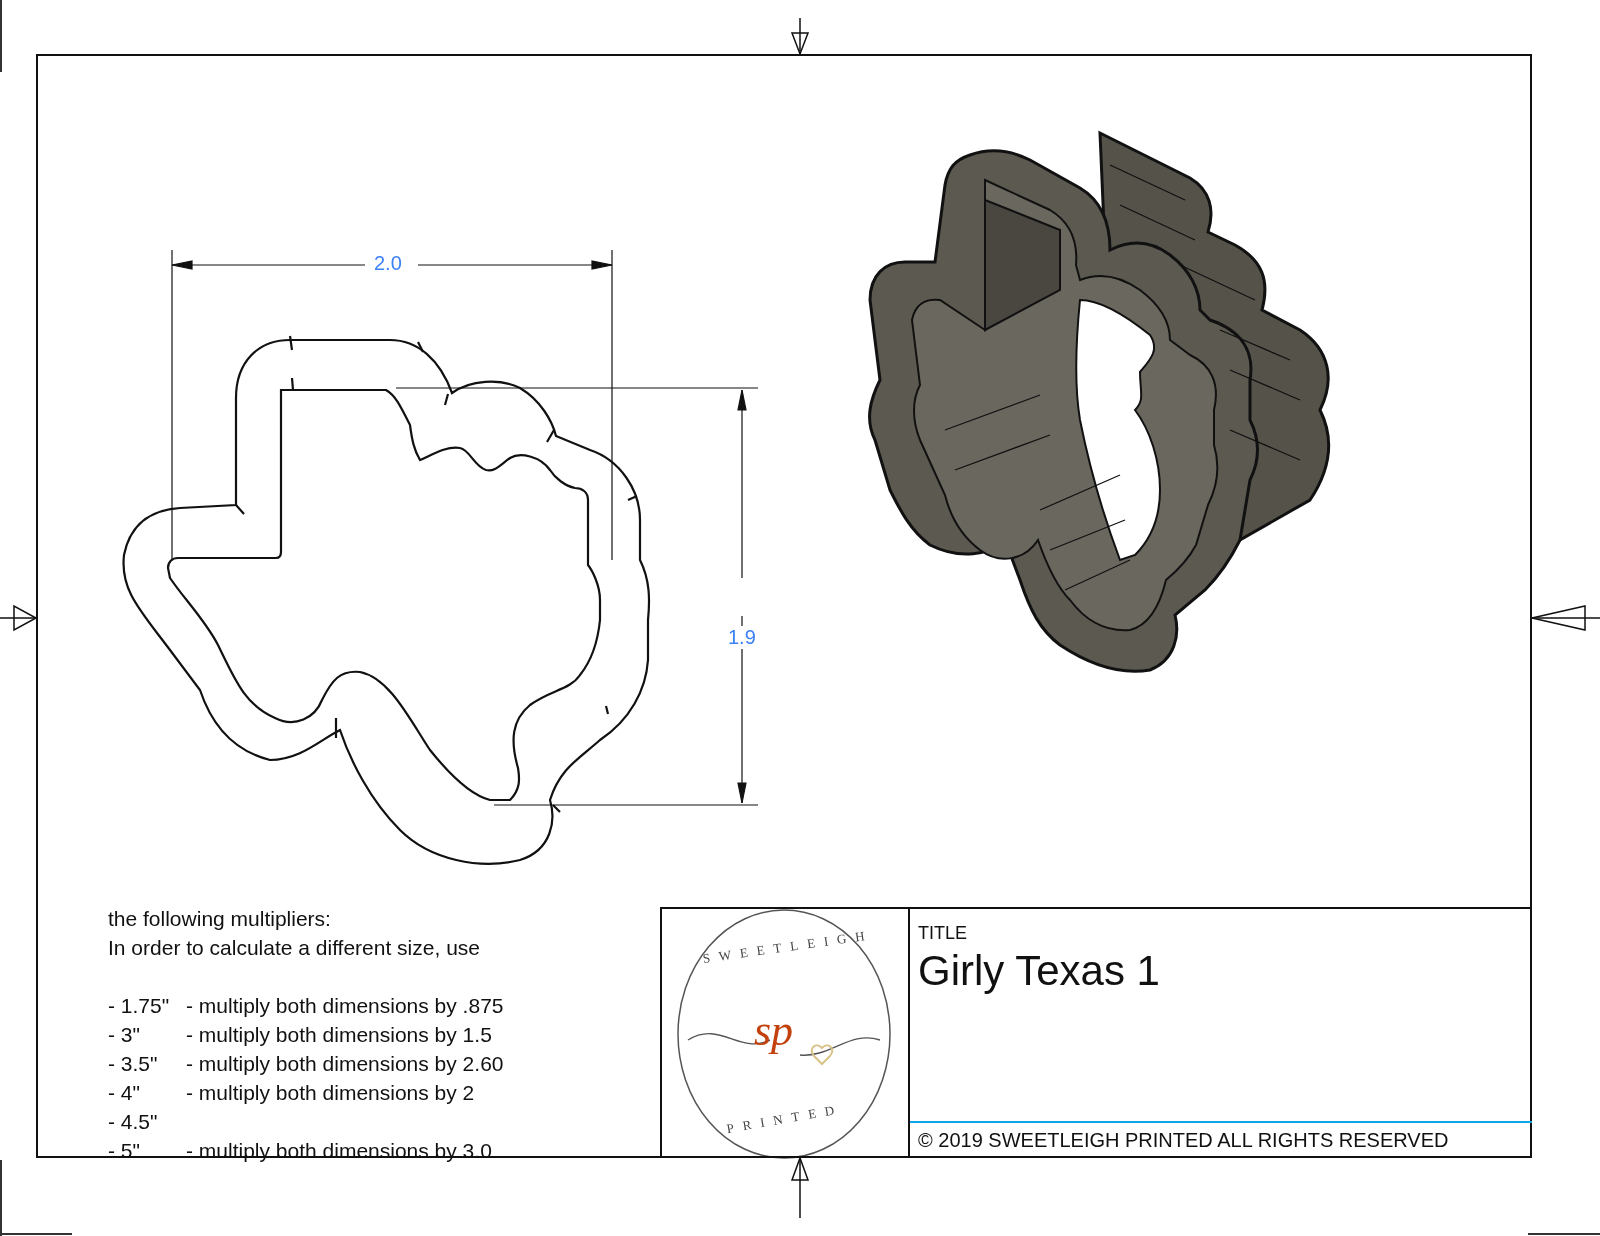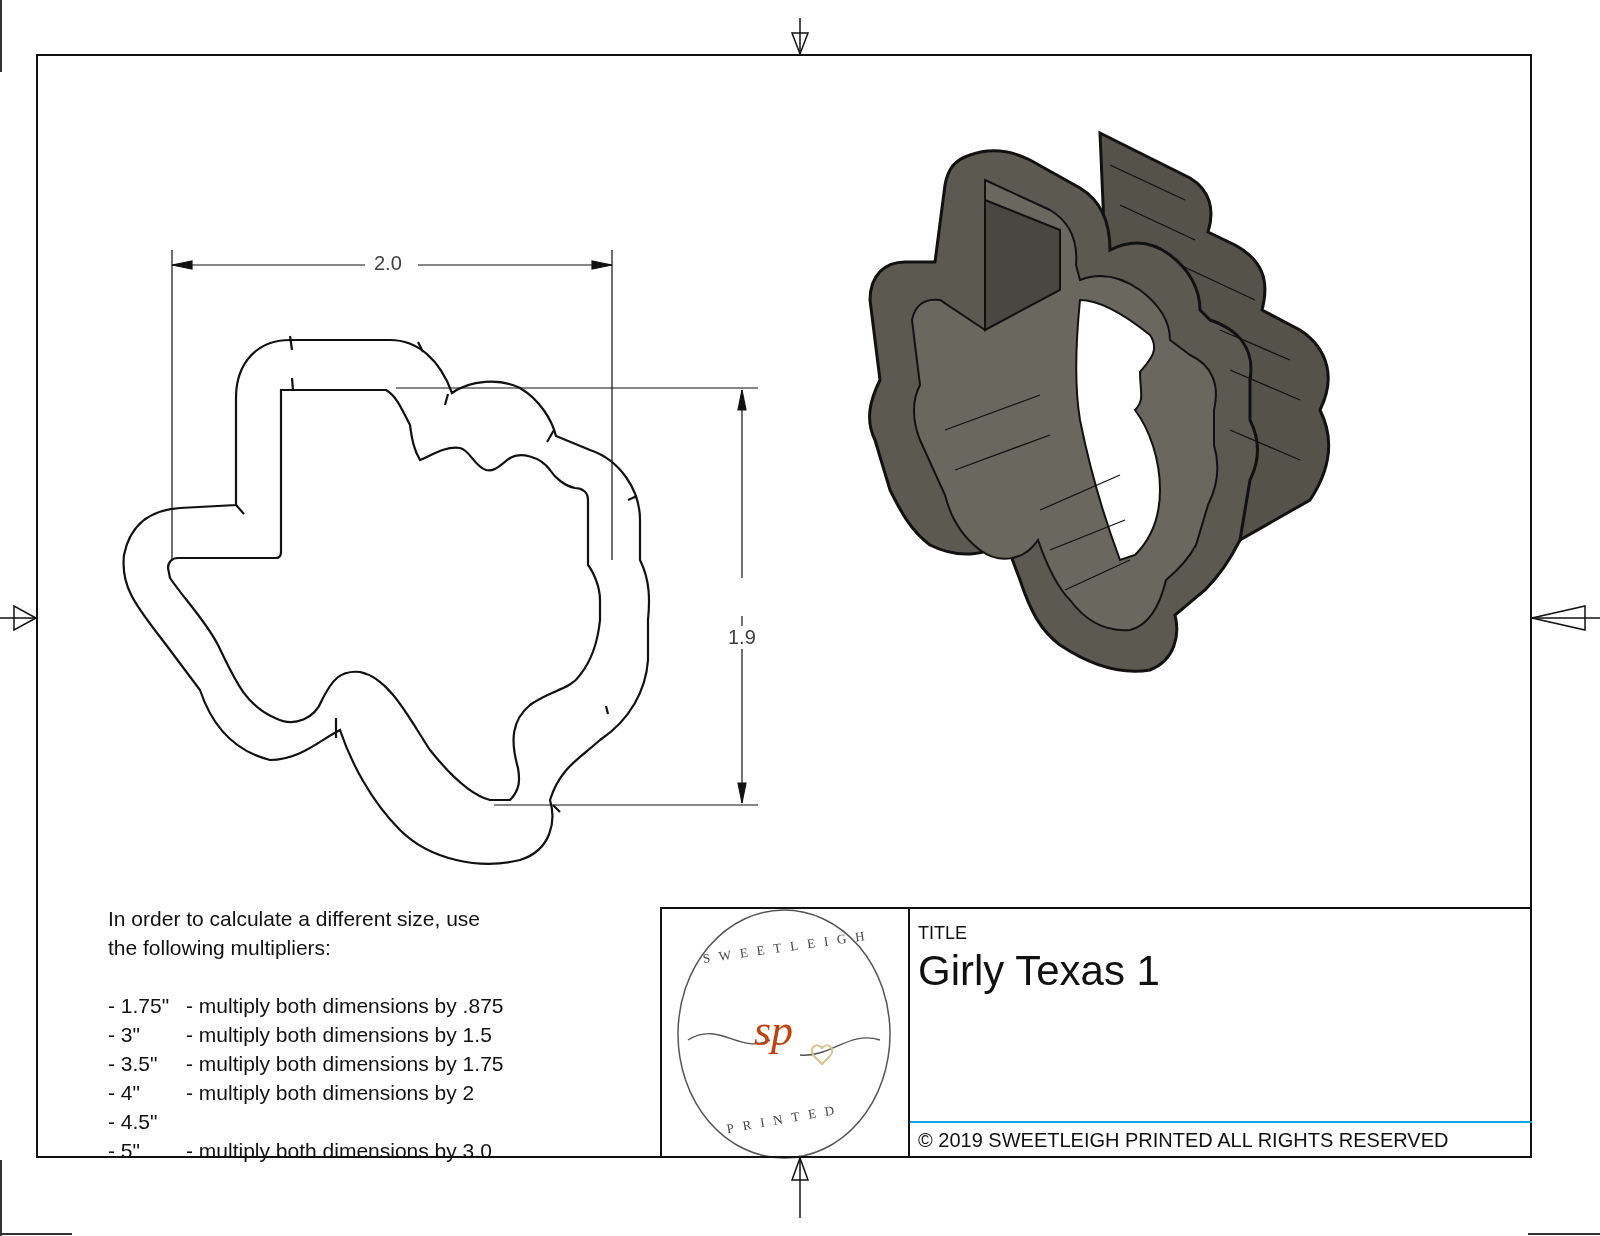--- a/index.html
+++ b/index.html
@@ -1,20 +1,20 @@
 <!DOCTYPE html>
 <html><head>
 <meta charset="utf-8">
 <style>
   html, body { margin:0; padding:0; background:#ffffff; }
   body { width:1600px; height:1236px; position:relative; overflow:hidden; font-family:"Liberation Sans", sans-serif; color:#111; }
   .sheet { position:absolute; left:0; top:0; width:1600px; height:1236px; }
   .border-frame { position:absolute; left:36px; top:54px; width:1496px; height:1104px; border:2px solid #111; box-sizing:border-box; }
   .svg-layer { position:absolute; left:0; top:0; }
-  .dim-text { position:absolute; font-size:20px; color:#404040; background:#fff; padding:0 4px; }
+  .dim-text { position:absolute; font-size:20px; color:#3b82f6; background:#fff; padding:0 4px; }
   .notes { position:absolute; left:108px; top:904px; font-size:21px; line-height:29px; color:#111; }
   .notes .row { display:flex; white-space:nowrap; }
   .notes .size { width:78px; }
   .title-block { position:absolute; left:660px; top:907px; width:872px; height:251px; border:2px solid #111; border-right:none; border-bottom:none; box-sizing:border-box; }
   .logo-cell { position:absolute; left:0; top:0; width:248px; height:249px; border-right:2px solid #111; box-sizing:border-box; }
   .title-cell { position:absolute; left:248px; top:0; right:0; height:214px; border-bottom:2px solid #0ea5e9; box-sizing:border-box; }
   .title-label { position:absolute; left:8px; top:14px; font-size:18px; }
   .title-value { position:absolute; left:8px; top:38px; font-size:42px; }
   .copyright { position:absolute; left:256px; top:220px; font-size:20px; white-space:nowrap; }
 </style>
@@ -106,34 +106,34 @@
       <path d="M822,1048 c-6,-6 -14,0 -8,8 l8,8 l8,-8 c6,-8 -2,-14 -8,-8 z" fill="none" stroke="#d8c48a" stroke-width="2"></path>
     </g>
   </svg>
 
   <div class="border-frame"></div>
 
   <span class="dim-text" style="left:370px; top:252px;">2.0</span>
   <span class="dim-text" style="left:724px; top:586px;margin-top:40px;">1.9</span>
 
   <div class="notes">
+    <div>the following multipliers:</div>
     <div>In order to calculate a different size, use</div>
-    <div>the following multipliers:</div>
     <div style="height:29px"></div>
     <div class="row">
         <span class="size">- 1.75"</span>
         <span>- multiply both dimensions by .875</span>
       </div>
     <div class="row">
         <span class="size">- 3"</span>
         <span>- multiply both dimensions by 1.5</span>
       </div>
     <div class="row">
         <span class="size">- 3.5"</span>
-        <span>- multiply both dimensions by 1.75</span>
+        <span>- multiply both dimensions by 2.60</span>
       </div>
     <div class="row">
         <span class="size">- 4"</span>
         <span>- multiply both dimensions by 2</span>
       </div>
     <div class="row">
         <span class="size">- 4.5"</span>
       </div>
     <div class="row">
         <span class="size">- 5"</span>

